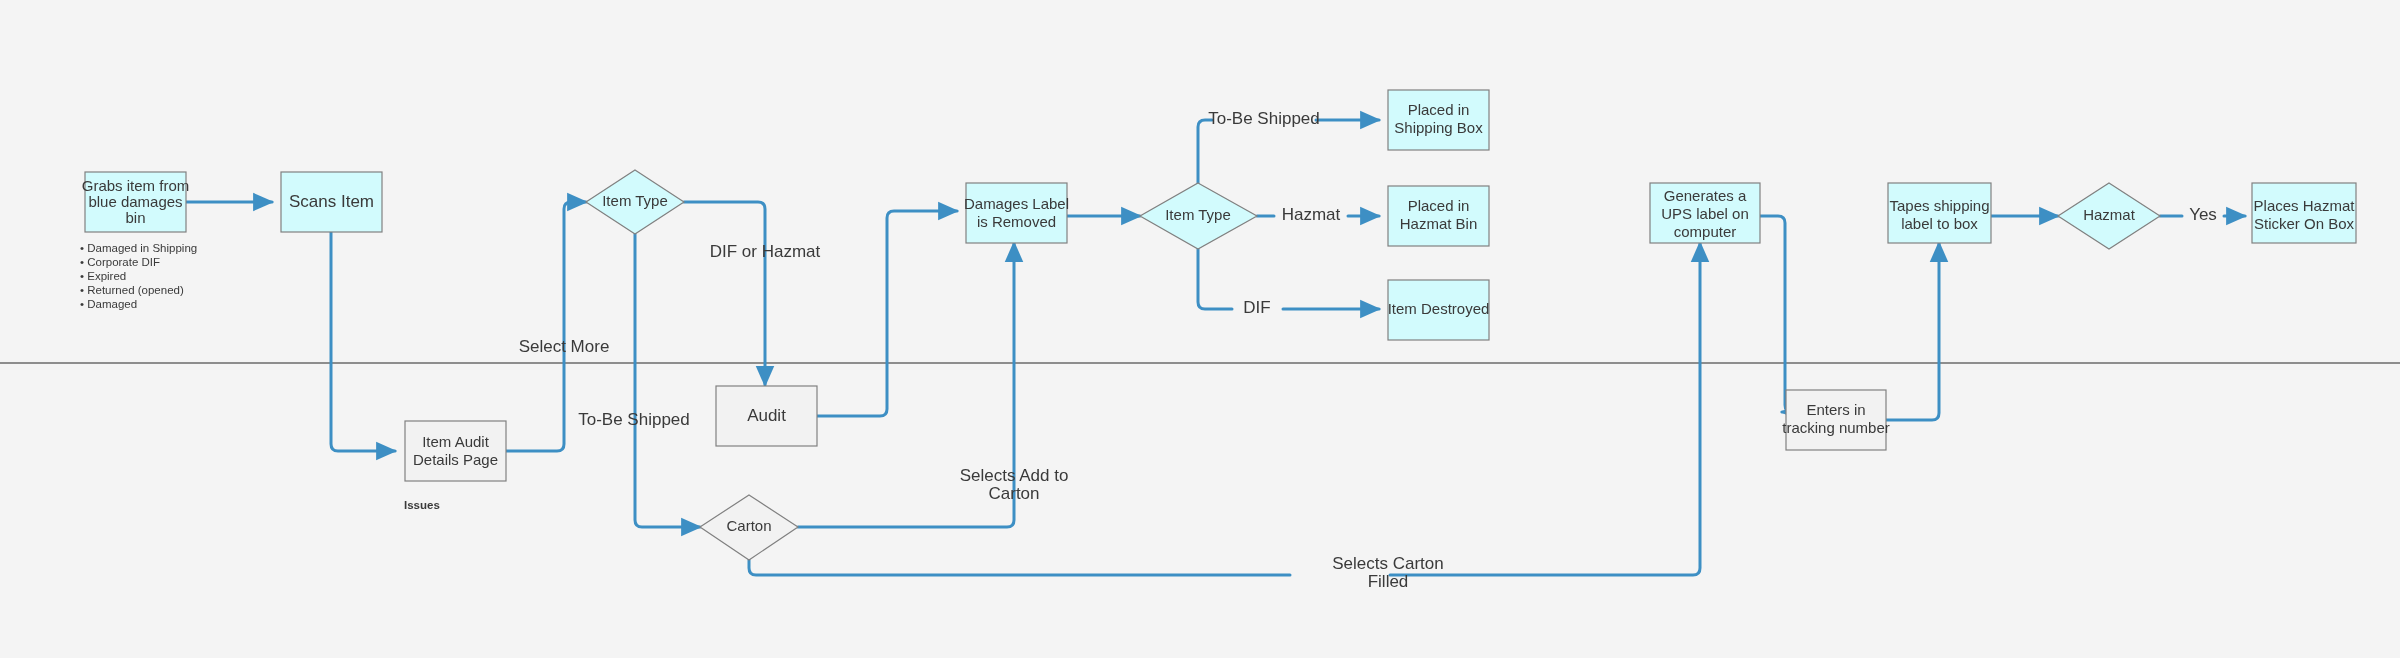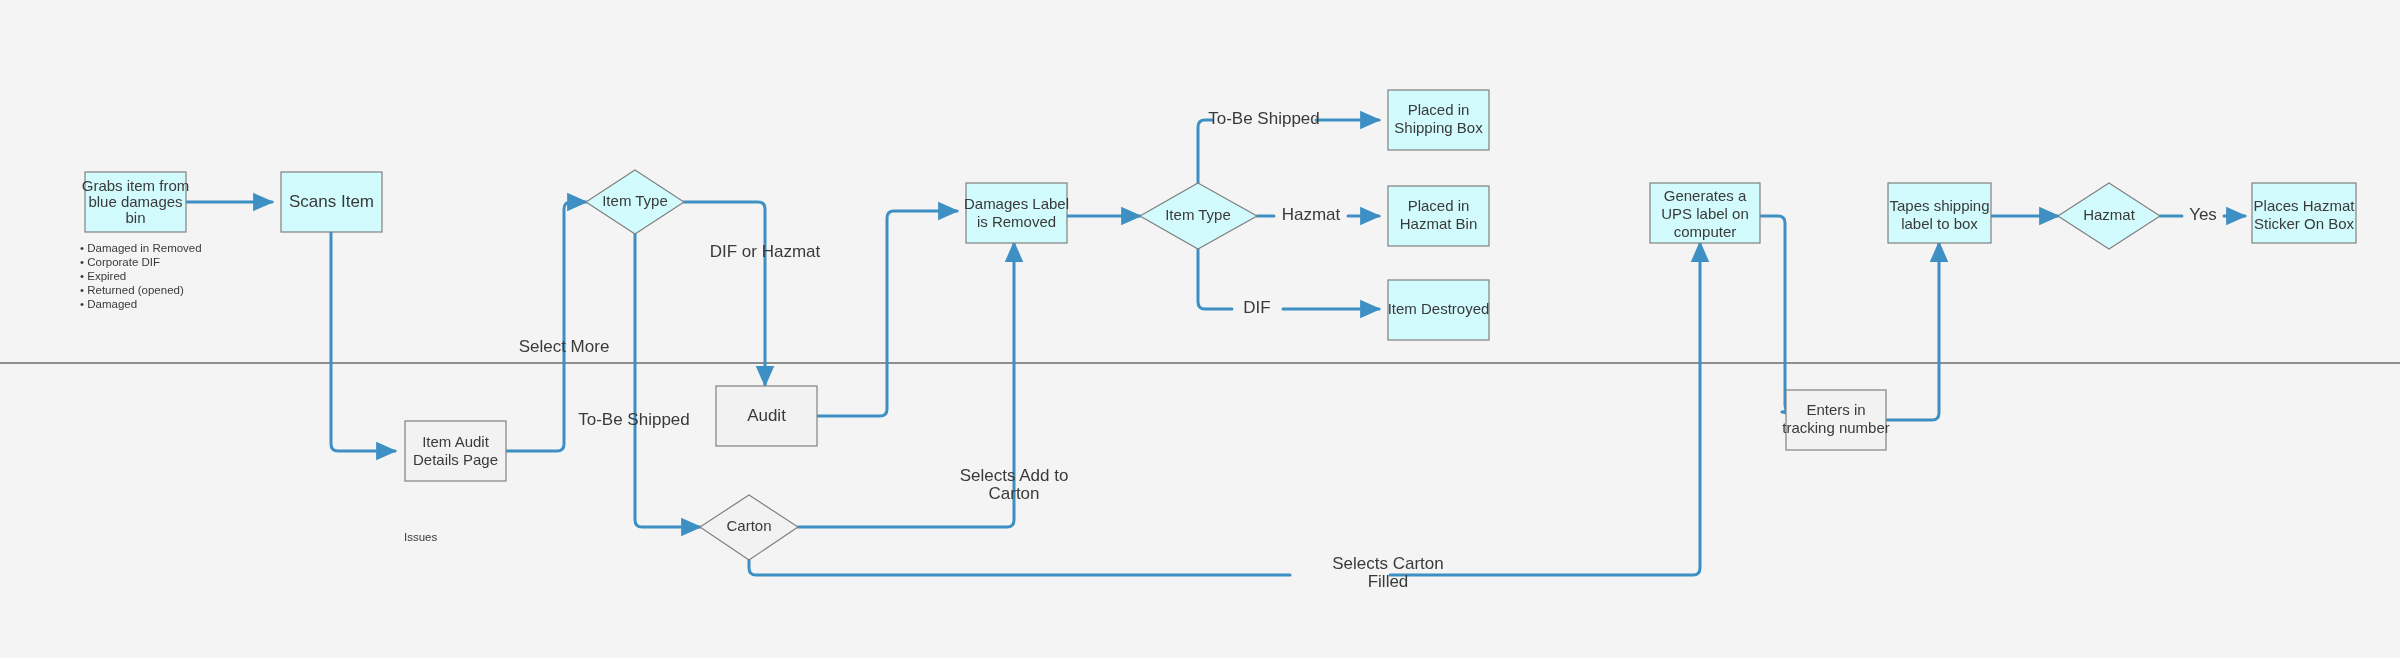--- a/index.html
+++ b/index.html
@@ -7,21 +7,21 @@
   #stage{position:relative;width:2400px;height:658px;background:#f4f4f4;overflow:hidden;}
   svg#flow{position:absolute;left:0;top:0;width:2400px;height:658px;}
   .nodelabel{font-family:"Liberation Sans",sans-serif;font-size:17px;fill:#3a3a3a;text-anchor:middle;dominant-baseline:middle;}
   .edgelabel{font-family:"Liberation Sans",sans-serif;font-size:17px;fill:#3a3a3a;text-anchor:middle;dominant-baseline:middle;}
   .shape-cyan{fill:#d2fbfd;stroke:#808080;stroke-width:1.2;}
   .shape-plain{fill:#f2f2f2;stroke:#808080;stroke-width:1.2;}
   .edge{fill:none;stroke:#3d8fc4;stroke-width:3;stroke-linecap:round;stroke-linejoin:round;}
   .lane{stroke:#6b6b6b;stroke-width:1.4;}
   .bullets{position:absolute;font-family:"Liberation Sans",sans-serif;font-size:11.5px;line-height:14px;color:#3a3a3a;white-space:pre;}
   .issues{position:absolute;font-family:"Liberation Sans",sans-serif;font-size:11.5px;line-height:14px;width:150px;}
-  .issues-title{font-weight:normal;color:#3a3a3a;margin-top:32px;}
+  .issues-title{font-weight:bold;color:#3a3a3a;}
   .issues-body{color:#f0564a;}
 </style>
 </head>
 <body>
 
 <div id="stage">
 
   <svg id="flow" viewBox="0 0 2400 658">
     <defs>
       <marker id="arrow" viewBox="0 0 10 10" refX="9" refY="5" markerWidth="7" markerHeight="7" orient="auto-start-reverse">
@@ -178,21 +178,21 @@
     </g>
     <g>
       <text class="edgelabel" x="1388" y="565">Selects Carton</text>
       <text class="edgelabel" x="1388" y="583">Filled</text>
     </g>
     <g>
       <text class="edgelabel" x="2203" y="216">Yes</text>
     </g>
   </svg>
 
-  <div class="bullets" style="left:80px;top:241px;">• Damaged in Removed
+  <div class="bullets" style="left:80px;top:241px;">• Damaged in Shipping
 • Corporate DIF
 • Expired
 • Returned (opened)
 • Damaged</div>
 
   <div class="issues" style="left:404px;top:498px;">
     <div class="issues-title">Issues</div>
   </div>
 
 </div>

